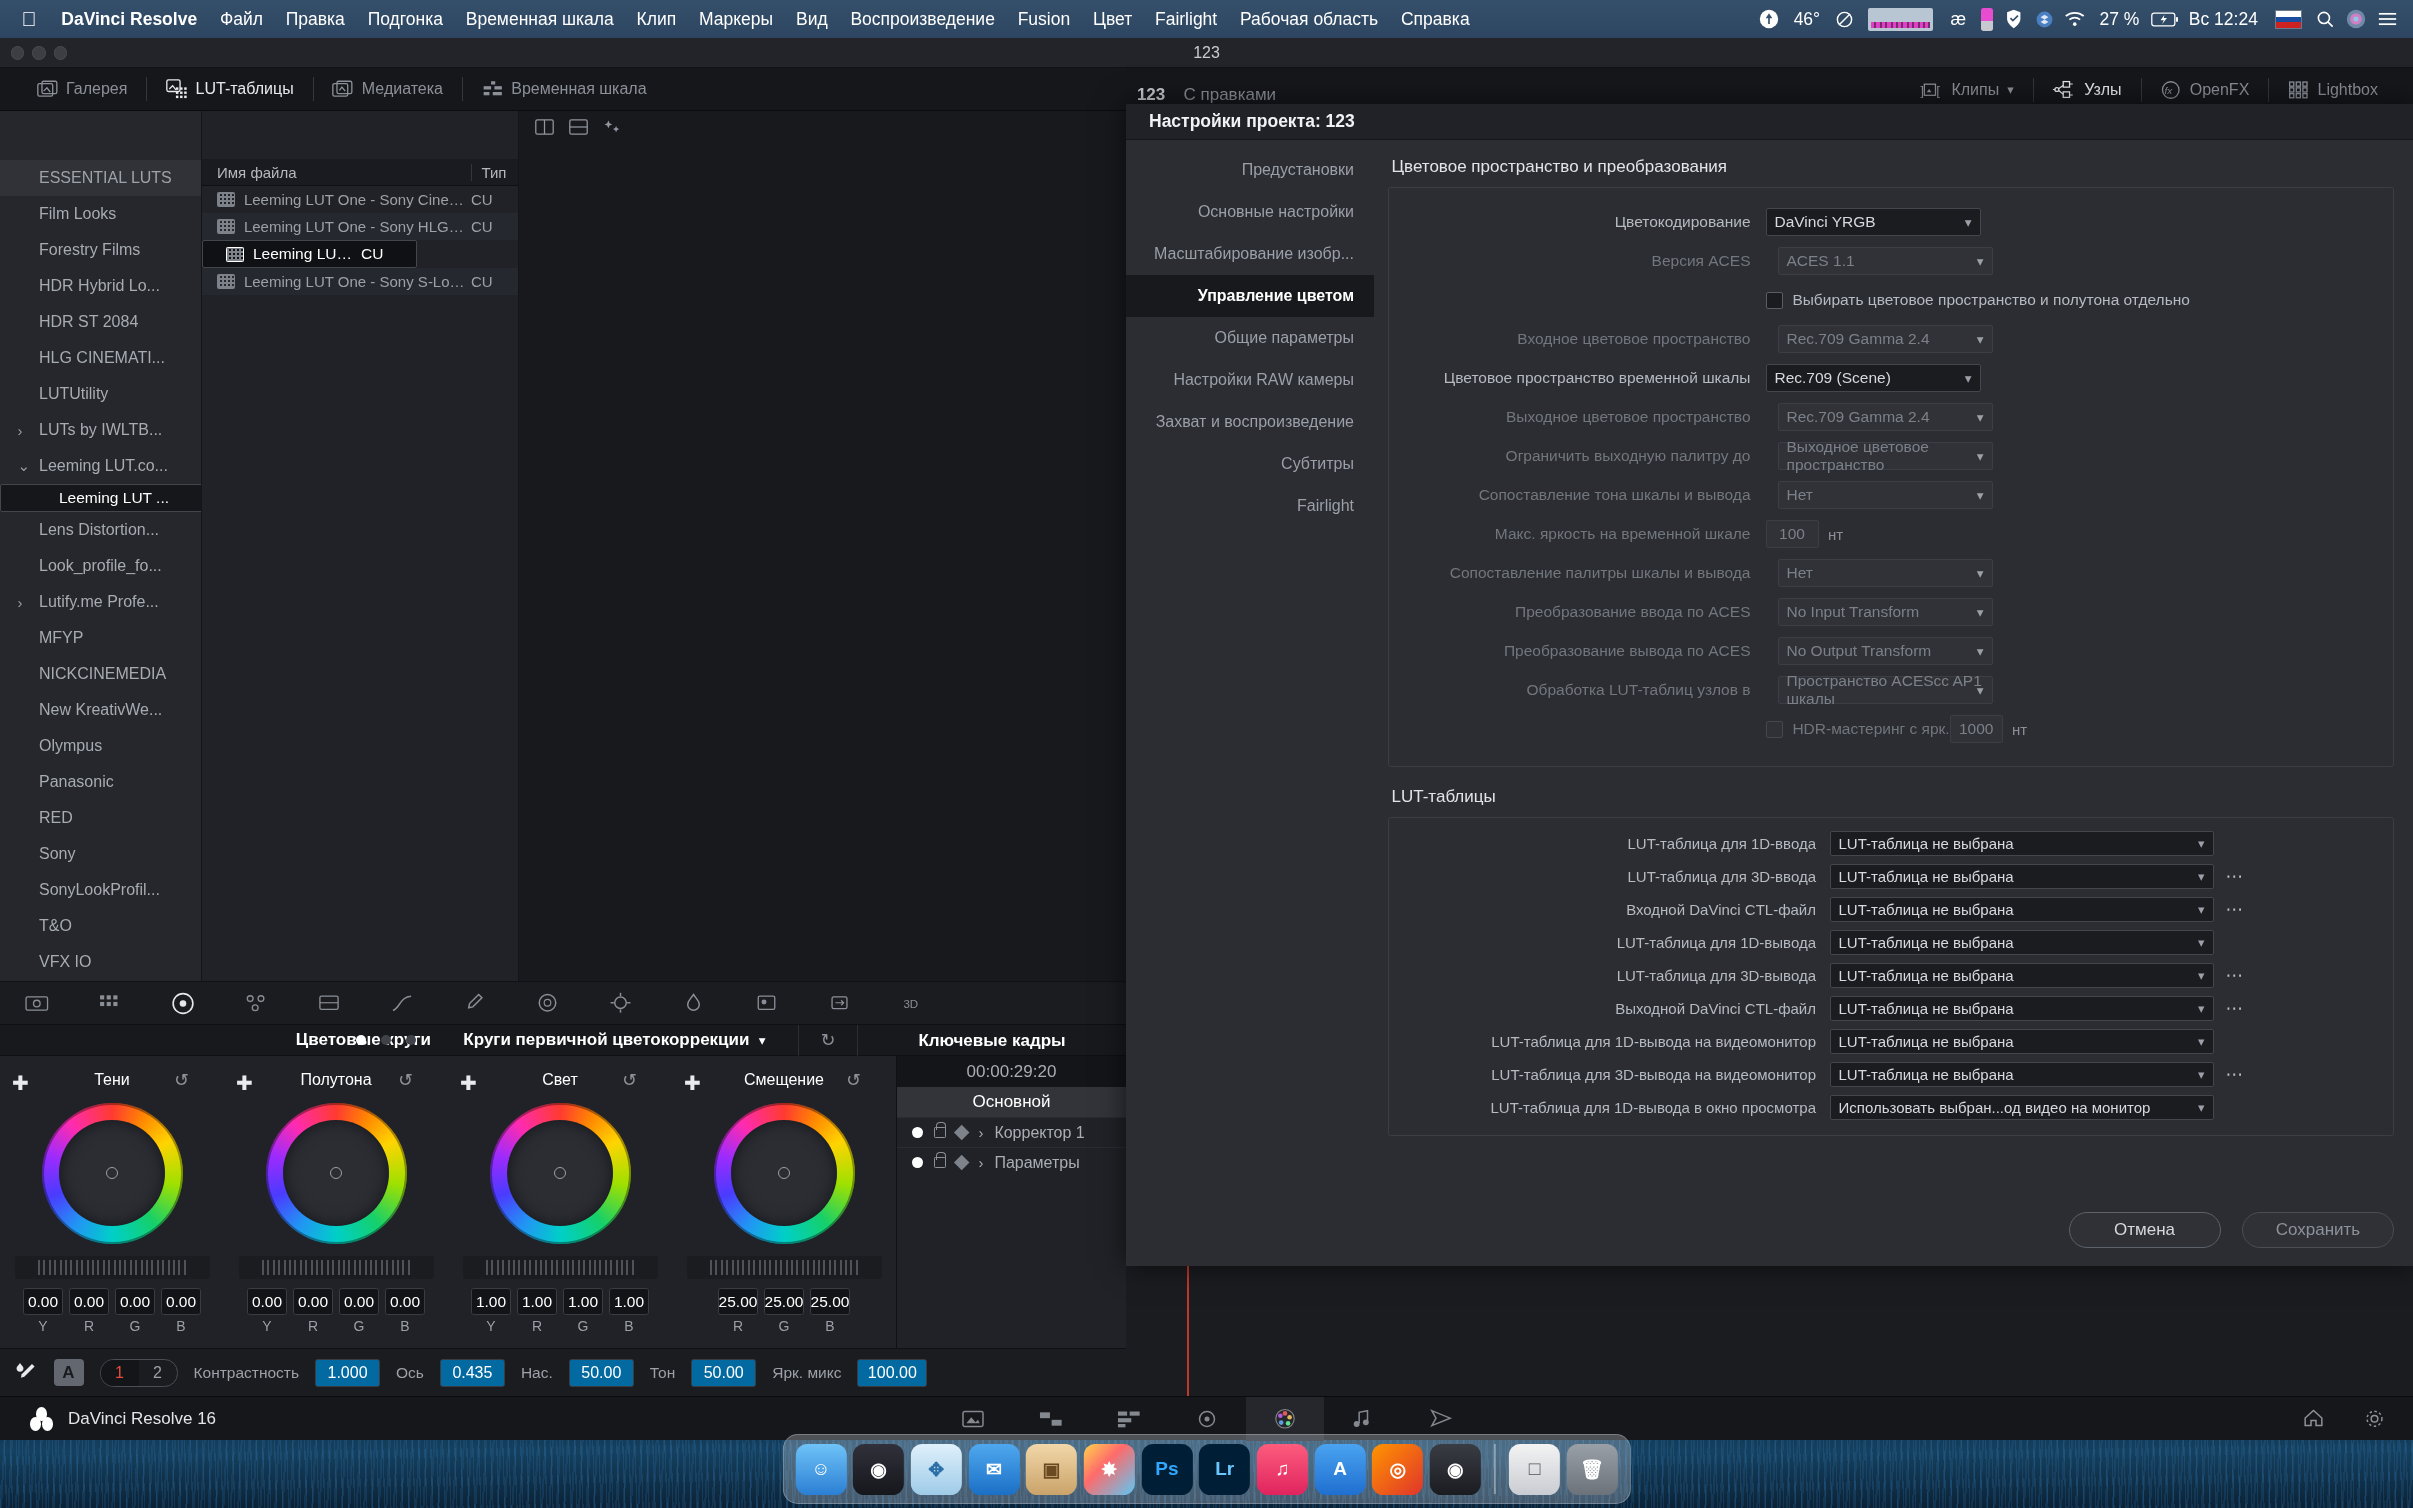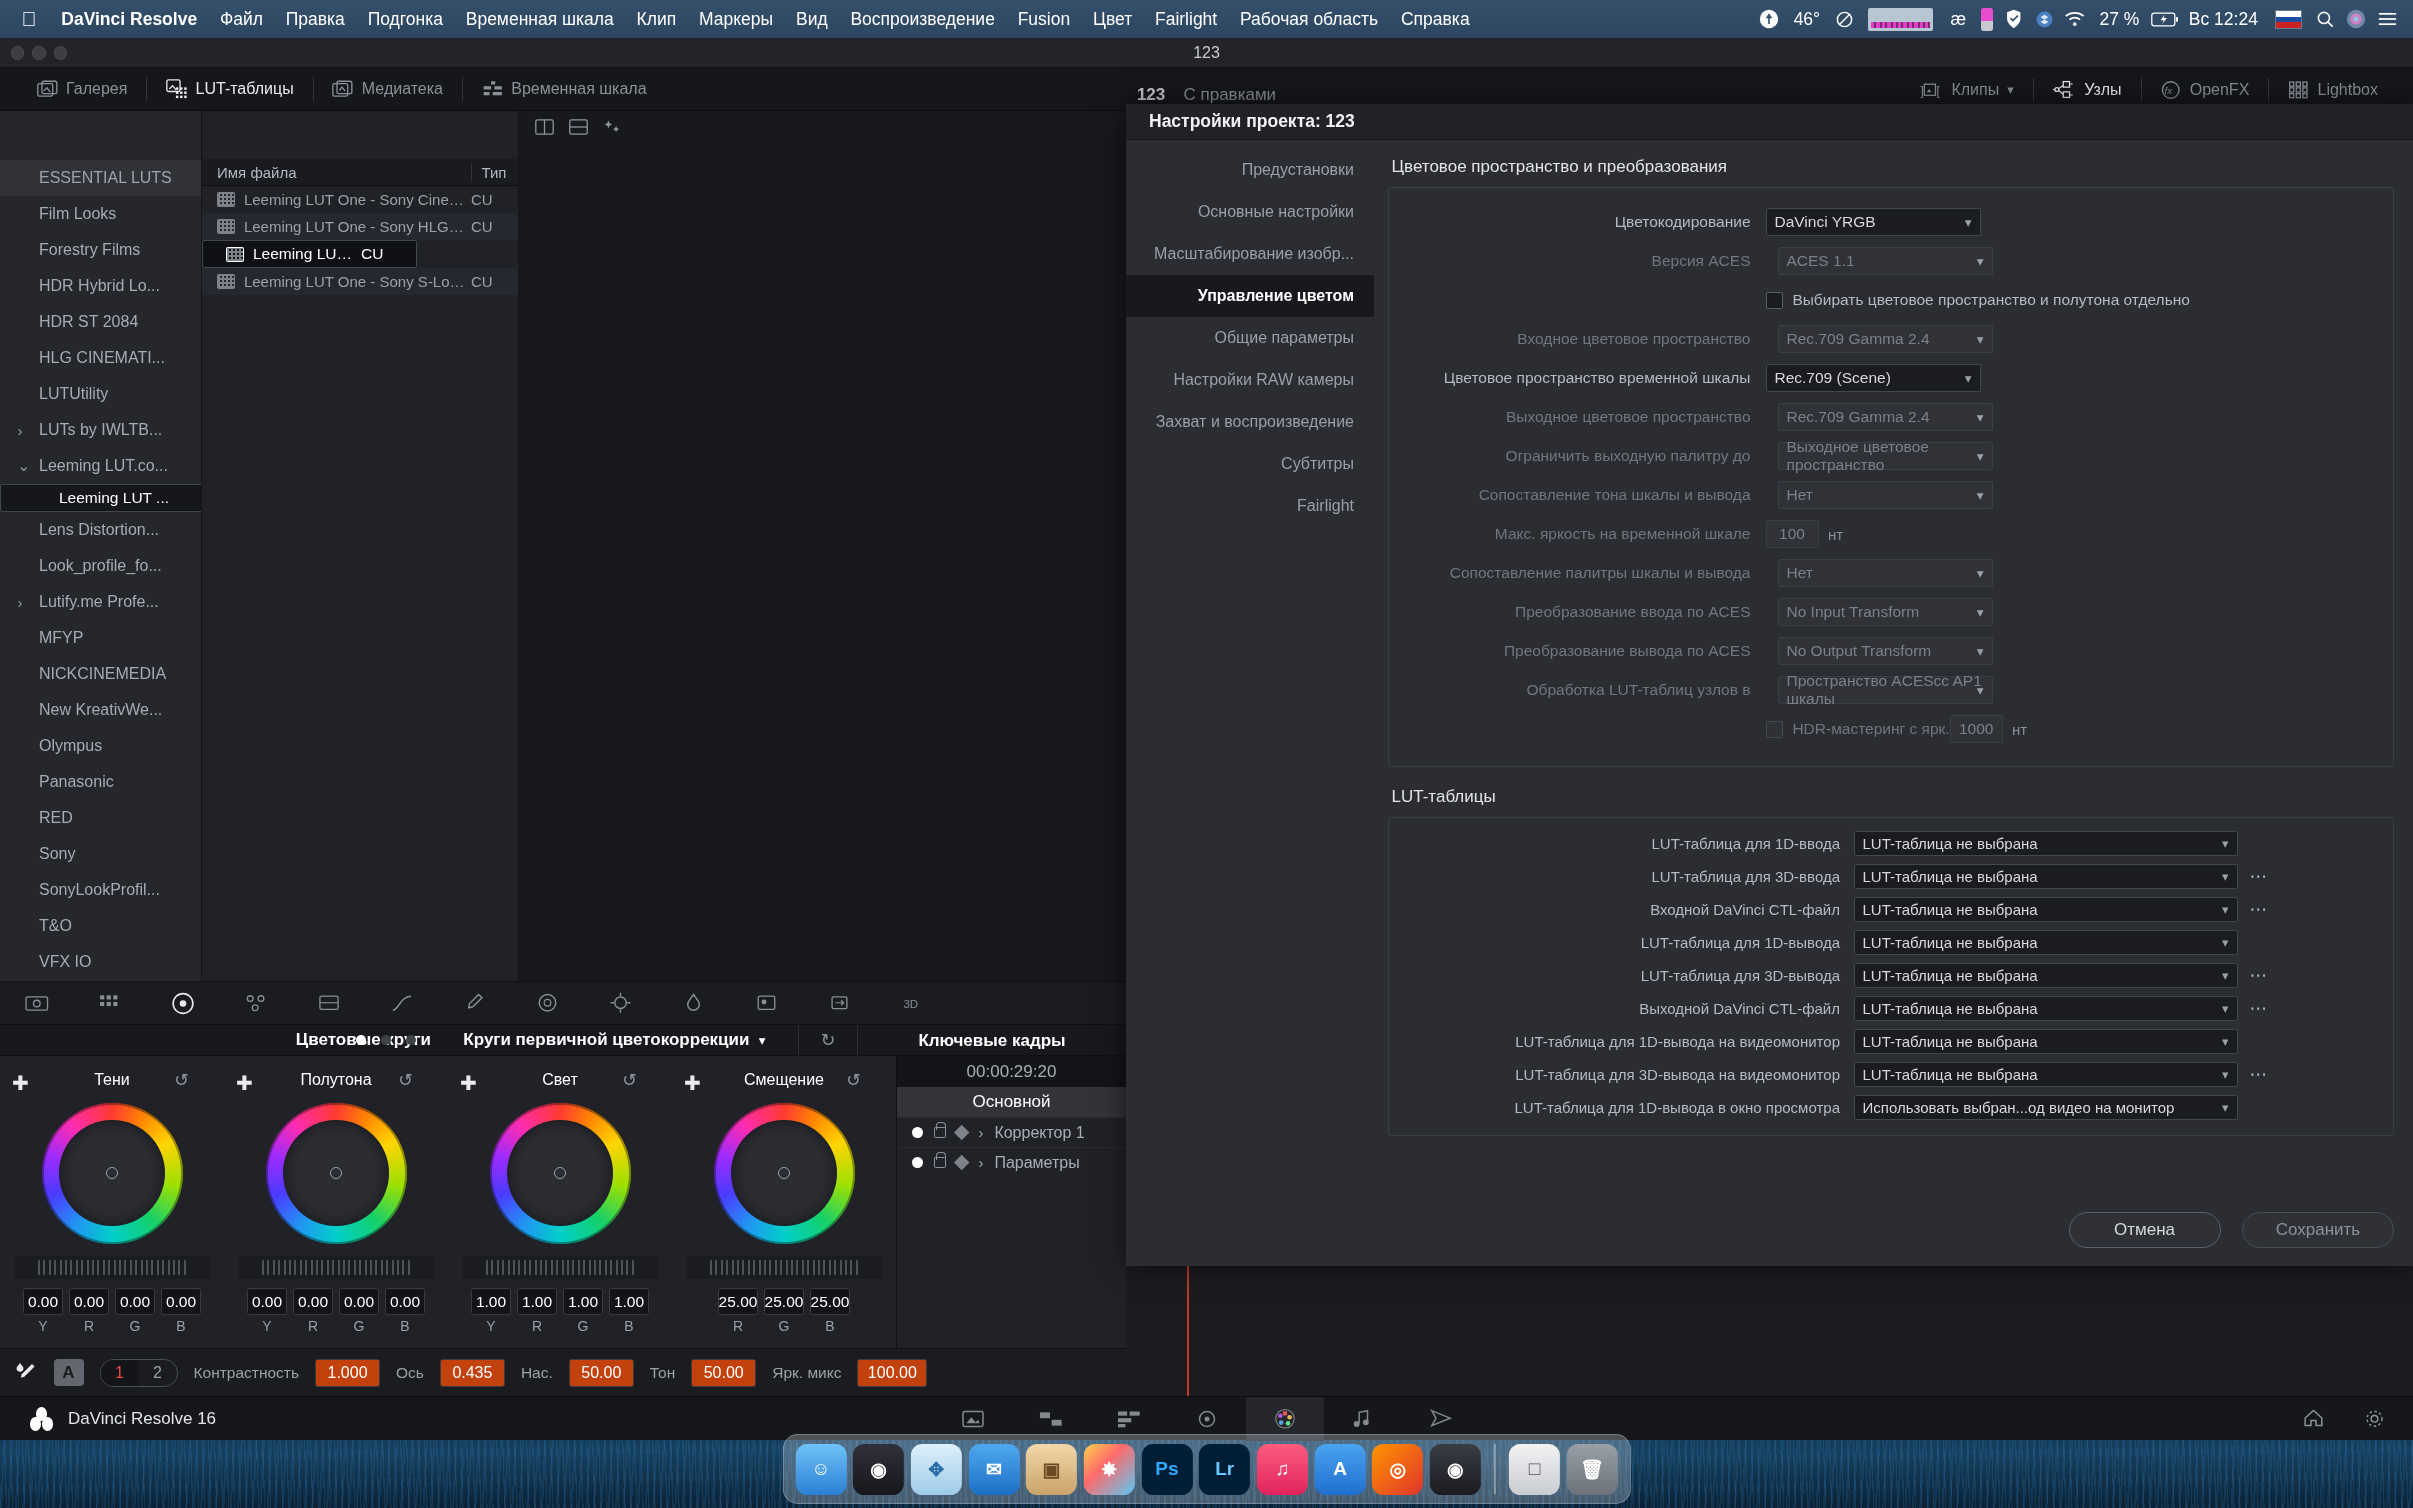--- a/index.html
+++ b/index.html
@@ -365,21 +365,21 @@
     display: flex; align-items: center; justify-content: center;
     color: #1b1c20; font-size: 17px; font-weight: bold;
   }
   .pf-seg {
     display: flex; border: 0.7px solid #4a4d54; border-radius: 13.5px; overflow: hidden; height: 28px;
   }
   .pf-seg span { width: 38px; display: flex; align-items: center; justify-content: center; font-size: 16px; color: #9ca0a8; }
   .pf-seg span.on { background: #141519; color: #e44c3c; }
   .pf-lbl { color: #9ca0a8; font-size: 15.5px; }
   .pf-num {
-    height: 28px; min-width: 65px; padding: 0 9.4px; background: #c2410c;
+    height: 28px; min-width: 65px; padding: 0 9.4px; background: #0369a1;
     border: 0.7px solid #3a3c42; border-radius: 2.7px;
     display: flex; align-items: center; justify-content: center; color: #ffffff; font-size: 16px;
   }
 
   
   .tl-strip {
     position: absolute; left: 1126px; bottom: 44px; width: 1288px; height: 174px;
     background: #1b1c20; border-top: 0.7px solid #101114;
   }
   .tl-strip .ph { position: absolute; left: 61px; top: 0; bottom: 0; width: 2px; background: #c0392b; }
@@ -1214,21 +1214,21 @@
                 </span>
               </div>
               <div class="cbrow">
                 <span class="cb dim"></span>
                 <span class="cbl dim">HDR-мастеринг с ярк.</span>
                 <span class="num dimmed" style="margin-left:0;">1000</span>
                 <span class="unit">нт</span>
               </div>
             </div>
           <div class="sec-title">LUT-таблицы</div>
-          <div class="sec-box" id="lut-rows" style="padding-top:9.4px;padding-bottom:10.8px;padding-left:24px;">
+          <div class="sec-box" id="lut-rows" style="padding-top:9.4px;padding-bottom:10.8px;">
               <div class="lutrow2">
                 <span class="lutlabel">LUT-таблица для 1D-ввода</span>
                 <span class="lutsel">
                   <span>LUT-таблица не выбрана</span>
                   <span class="chev" style="position:absolute;right:8px;color:#9ca0a8;font-size:12.8px;">▾</span>
                 </span>
               </div>
               <div class="lutrow2">
                 <span class="lutlabel">LUT-таблица для 3D-ввода</span>
                 <span class="lutsel">

